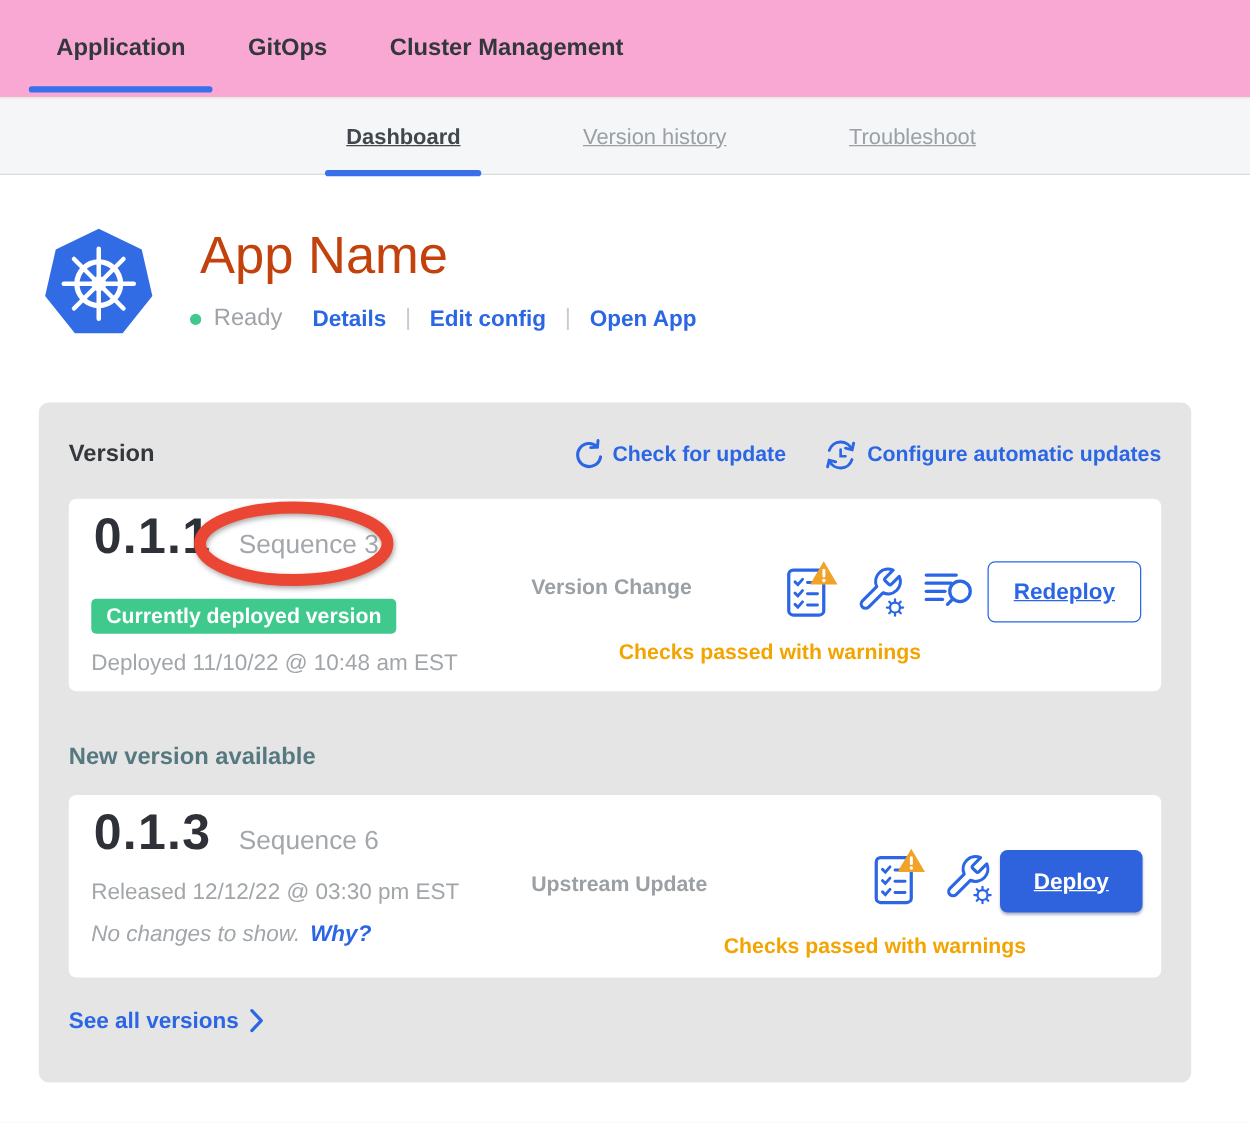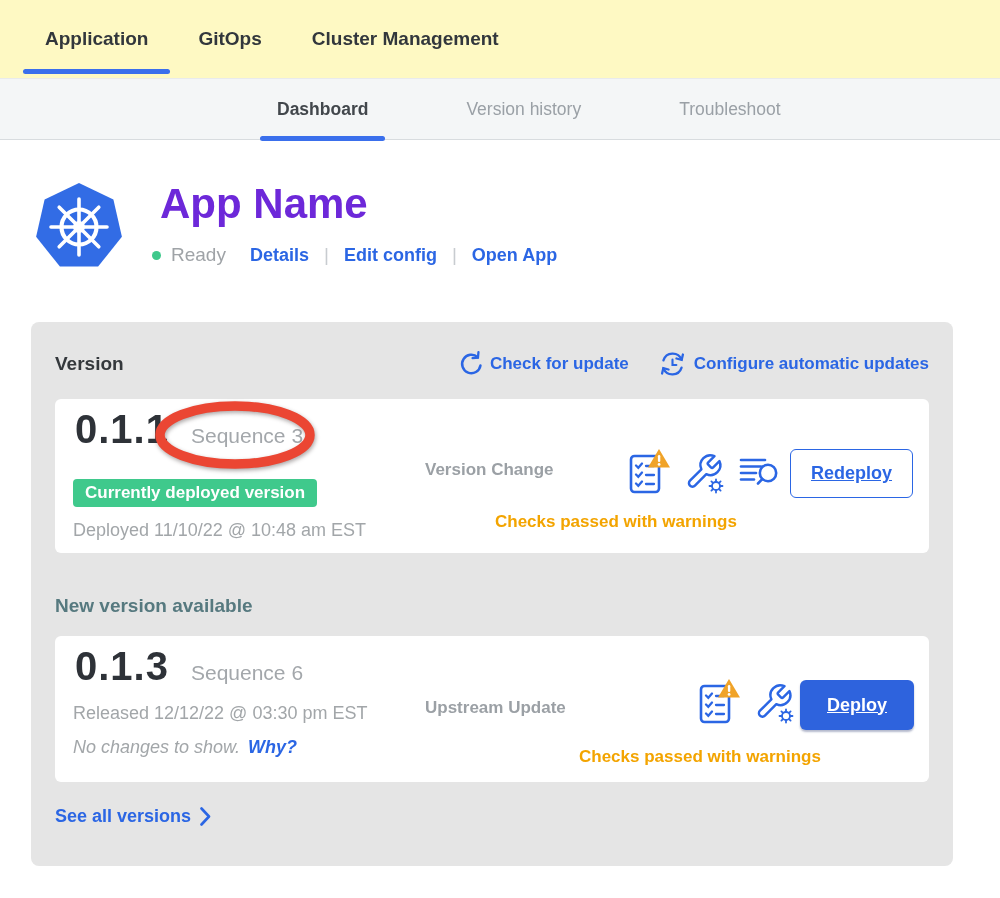--- a/index.html
+++ b/index.html
@@ -1,41 +1,41 @@
 <!DOCTYPE html>
 <html><head>
 <meta charset="utf-8">
 <style>
   * { margin:0; padding:0; box-sizing:border-box; }
   html,body { width:1000px; height:898px; background:#fff; overflow:hidden;
     font-family:"Liberation Sans","DejaVu Sans",sans-serif; }
   .page { position:relative; width:1000px; height:898px; }
 
   
-  .topnav { position:absolute; left:0; top:0; width:1000px; height:78px; background:#fef9c3;
+  .topnav { position:absolute; left:0; top:0; width:1000px; height:78px; background:#f9a8d4;
     display:flex; align-items:center; padding-left:23px; gap:6px; }
   .topnav-item { position:relative; height:78px; display:flex; align-items:center;
     padding:0 22px; font-size:19px; font-weight:600; color:#32373c; cursor:pointer; }
   .topnav-item.active { font-weight:700; }
   .topnav-item.active .nav-underline { position:absolute; left:0; right:0; bottom:4px; height:5px;
     background:#3a6fec; border-radius:3px; }
 
   
   .subnav { position:absolute; left:0; top:78px; width:1000px; height:62px; background:#f4f6f7;
     border-top:1px solid #e9ebec; border-bottom:1px solid #d8dcdf;
     display:flex; align-items:center; padding-left:260px; gap:64px; }
   .subnav-item { position:relative; height:62px; display:flex; align-items:center; padding:0 17px;
-    font-size:17.5px; font-weight:500; color:#9aa0a6; white-space:nowrap; cursor:pointer; }
+    font-size:17.5px; font-weight:500; color:#9aa0a6; white-space:nowrap; cursor:pointer;text-decoration:underline; }
   .subnav-item.active { color:#42474c; font-weight:700; }
   .subnav-item.active .nav-underline { position:absolute; left:0; right:0; bottom:-1px; height:5px;
     background:#3a6fec; border-radius:3px; }
 
   
   .k8s-logo { position:absolute; left:35px; top:182px; }
-  .app-title { position:absolute; left:160px; top:180px; font-size:42px; font-weight:700; color:#6d28d9; }
+  .app-title { position:absolute; left:160px; top:180px; font-size:42px; font-weight:400; color:#c2410c; }
   .status-row { position:absolute; left:152px; top:243px; height:24px; display:flex; align-items:center; }
   .status-dot { width:9px; height:9px; border-radius:50%; background:#3fc98c; margin-right:10px; }
   .status-text { font-size:19px; font-weight:500; color:#9fa3a7; margin-right:24px; }
   .hlink { font-size:18px; font-weight:700; color:#2b66e4; text-decoration:none; cursor:pointer; }
   .hsep { color:#c8ccd0; font-size:19px; margin:0 15px; font-weight:300; }
 
   
   .panel { position:absolute; left:31px; top:322px; width:922px; height:544px;
     background:#e5e5e5; border-radius:8px; padding:28px 24px 0 24px; }
   .panel-head { display:flex; align-items:center; }

